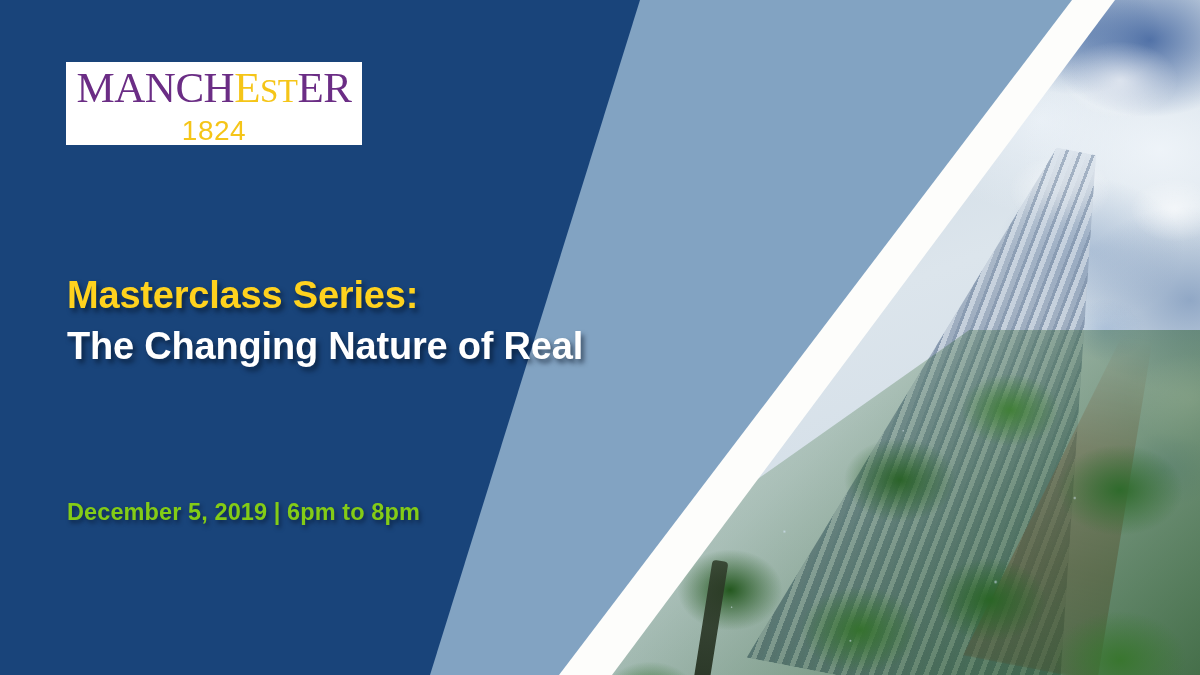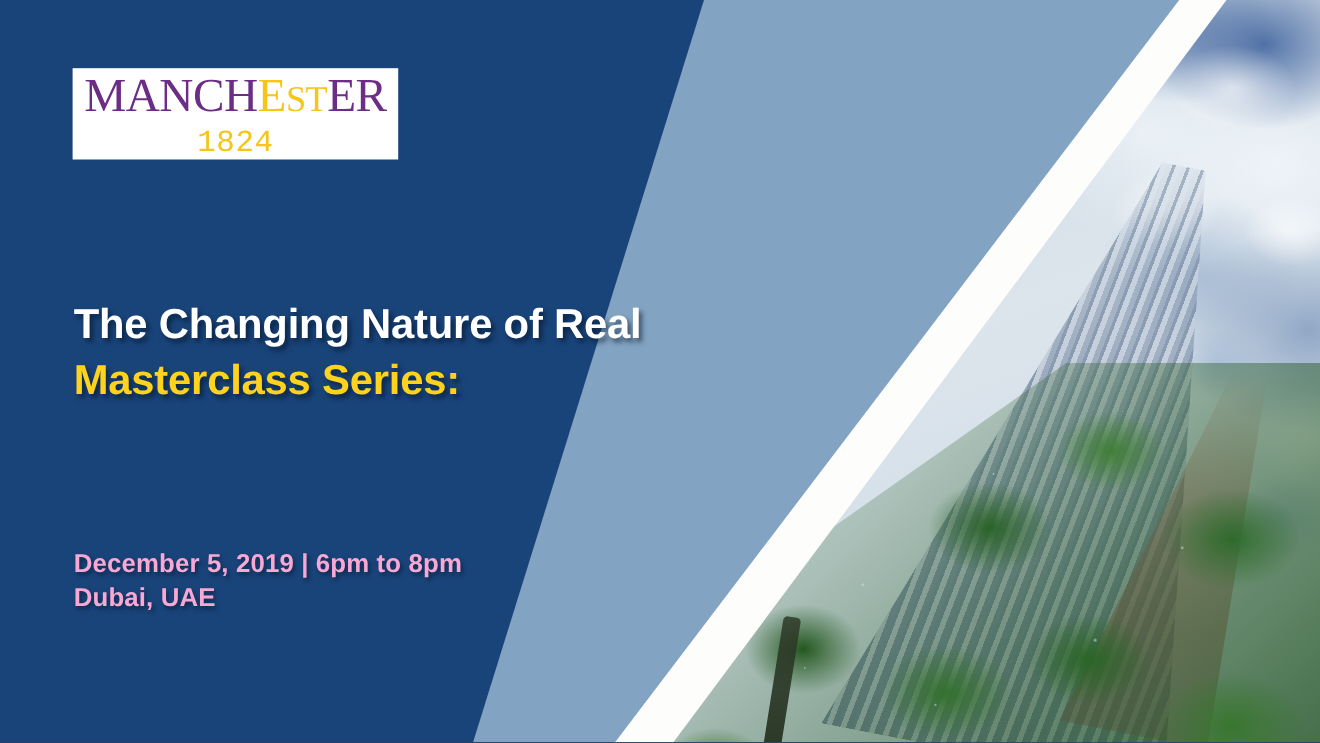--- a/index.html
+++ b/index.html
@@ -188,21 +188,21 @@
     letter-spacing: -0.5px;
     white-space: nowrap;
   }
   #wordmark .purple { color: #6b2d85; }
   #wordmark .gold   { color: #f5c518; }
   #wordmark .smallcap {
     font-size: 33px;
     vertical-align: baseline;
   }
   #founded-year {
-    font-family: Liberation Mono, monospace;
+    font-family: Liberation Sans, sans-serif;
     font-size: 28px;
     line-height: 1;
     color: #f5c518;
     margin-top: -3px;
     letter-spacing: 0.5px;
   }
   #university-name {
     margin-top: 13px;
     color: #ffffff;
     font-size: 22.5px;
@@ -231,21 +231,21 @@
   #details-block {
     position: absolute;
     left: 67px;
     top: 497px;
     width: 560px;
   }
   .detail-line {
     font-size: 23.5px;
     font-weight: bold;
     line-height: 1.33;
-    color: #f9a8d4;
+    color: #84cc16;
     letter-spacing: 0.1px;
     text-shadow: 2px 3px 4px rgba(0, 12, 30, 0.5);
     white-space: nowrap;
   }
 </style>
 </head>
 <body>
 
 <div id="banner">
 
@@ -264,22 +264,21 @@
   <div id="lightblue-stripe"></div>
 
   <div id="logo-block">
     <div id="logo-box">
       <div id="wordmark"><span class="purple">MANCH</span><span class="gold">E</span><span class="gold smallcap">ST</span><span class="purple">ER</span></div>
       <div id="founded-year">1824</div>
     </div>
   </div>
 
   <div id="title-block">
+    <div class="title-line accent">Masterclass Series:</div>
     <div class="title-line">The Changing Nature of Real</div>
-    <div class="title-line accent">Masterclass Series:</div>
   </div>
 
   <div id="details-block">
     <div class="detail-line">December 5, 2019  |  6pm to 8pm</div>
-    <div class="detail-line">Dubai, UAE</div>
   </div>
 
 </div>
 
 </body></html>

